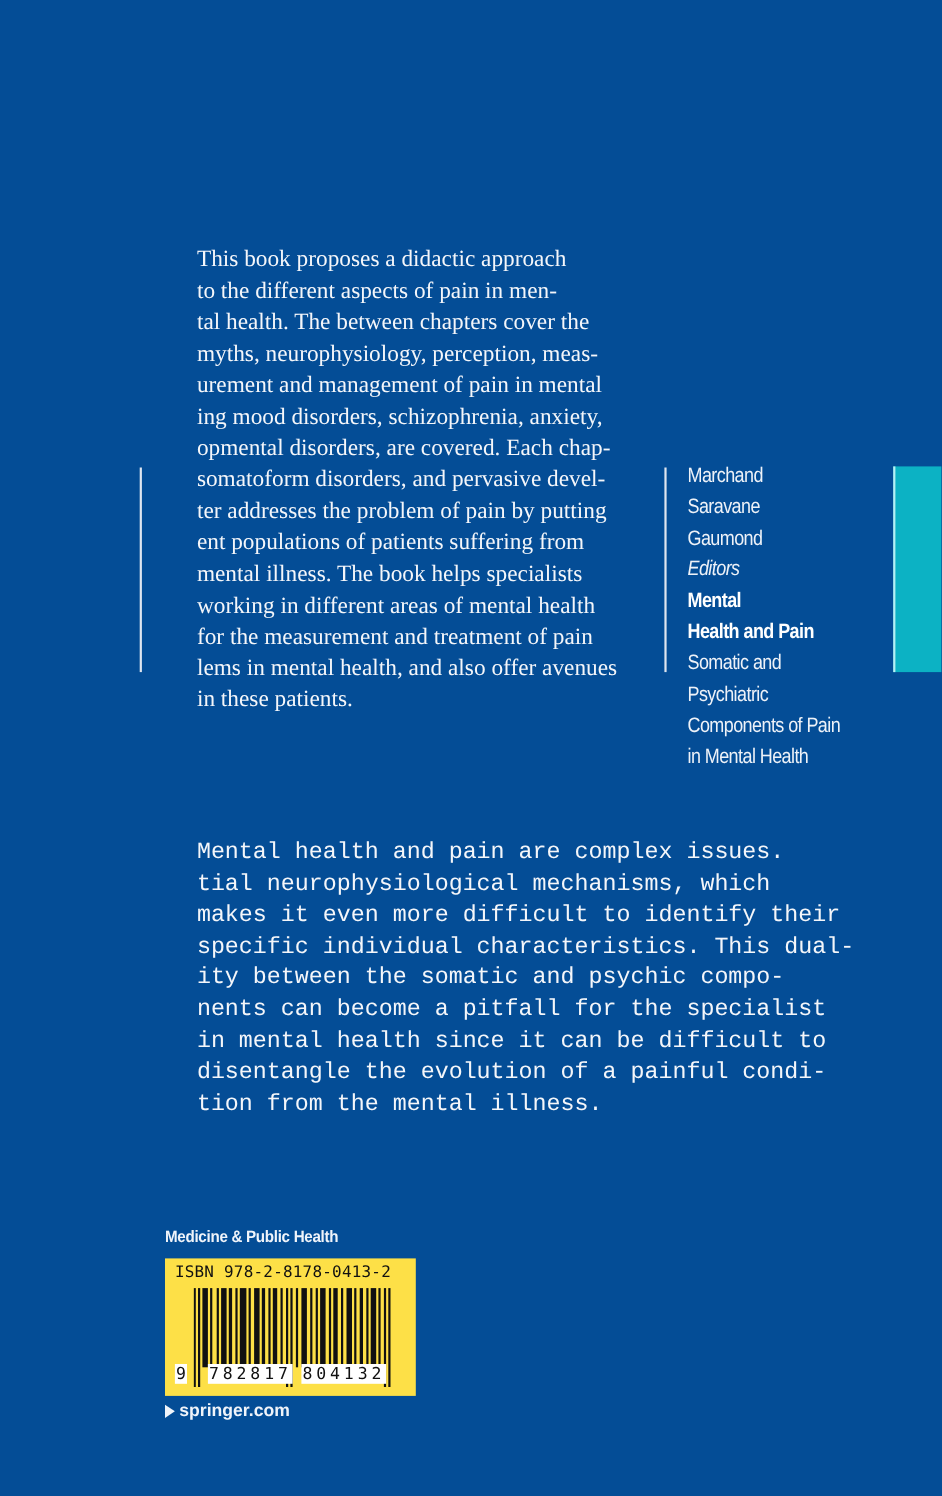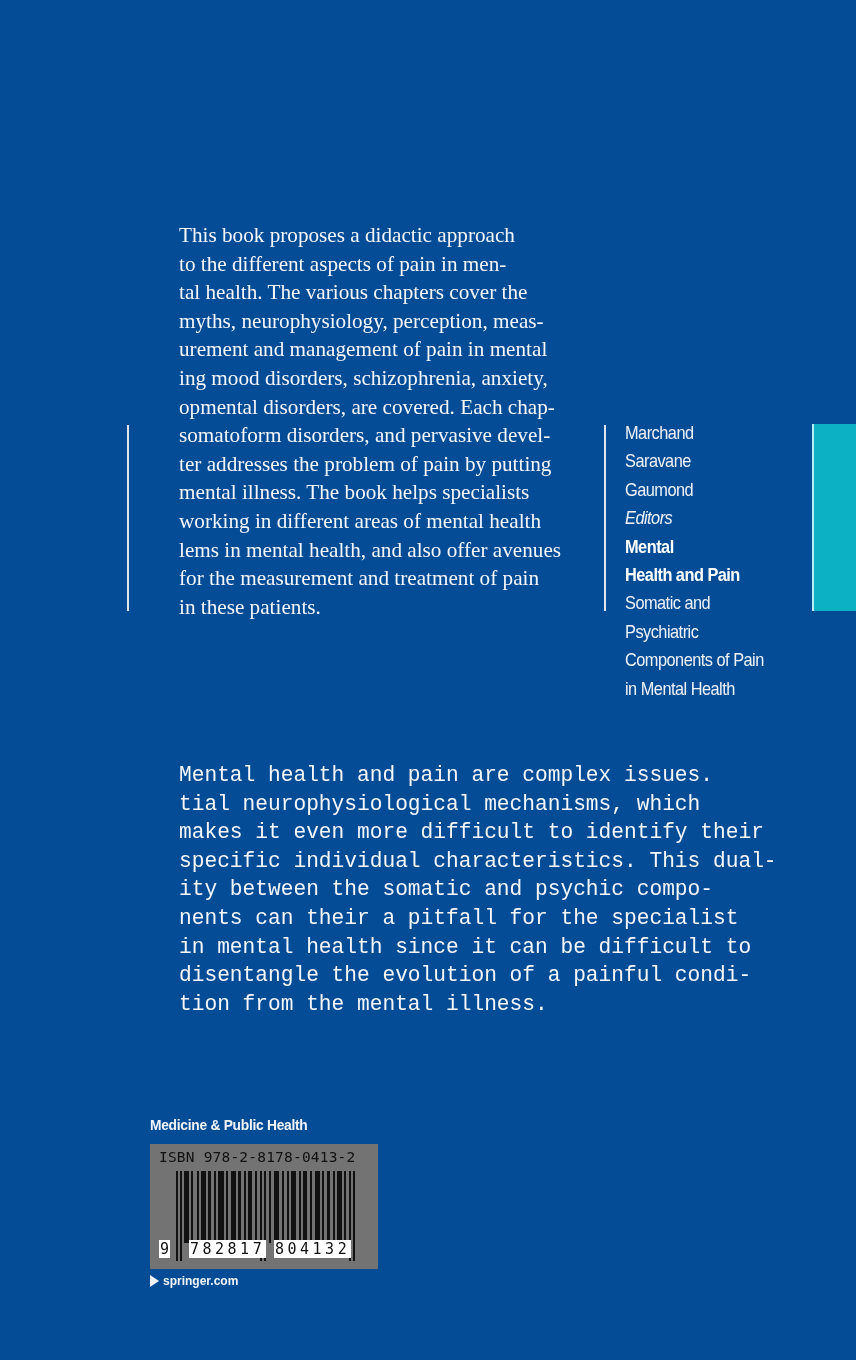--- a/index.html
+++ b/index.html
@@ -54,21 +54,21 @@
       position: absolute; left: 150px; top: 1116px;
       font-family: "Liberation Sans", "DejaVu Sans", sans-serif;
       font-weight: bold; font-size: 15px; color: #f0f4fa;
       letter-spacing: -0.3px;
       transform: scaleX(0.92); transform-origin: left top;
       white-space: nowrap;
     }
     .barcode-box {
       position: absolute; left: 150px; top: 1144px;
       width: 228px; height: 125px;
-      background: #737373;
+      background: #fde047;
     }
     .isbn-text {
       position: absolute; left: 9px; top: 5px;
       font-family: "DejaVu Sans Mono", "Liberation Mono", monospace;
       font-size: 14.5px; color: #111;
       letter-spacing: 0.2px;
       white-space: nowrap;
     }
     .bars {
       position: absolute; left: 26px; top: 27px;
@@ -78,21 +78,21 @@
       position: absolute; top: 96px; left: 9px;
       font-family: "DejaVu Sans Mono", "Liberation Mono", monospace;
       font-size: 15px; color: #111;
       white-space: nowrap;
     }
     .bar-digits span { position: absolute; background: #fff; padding: 0 1px; }
 
     .website {
       position: absolute; left: 150px; top: 1274px;
       font-family: "Liberation Sans", "DejaVu Sans", sans-serif;
-      font-weight: bold; font-size: 12px; color: #f0f4fa;
+      font-weight: bold; font-size: 16px; color: #f0f4fa;
       display: flex; align-items: center; gap: 4px;
       white-space: nowrap;
     }
     .play-icon {
       width: 0; height: 0;
       border-top: 6px solid transparent;
       border-bottom: 6px solid transparent;
       border-left: 9px solid #f0f4fa;
       display: inline-block;
     }
@@ -100,41 +100,42 @@
 </head>
 <body>
 
 <div>
 
   <div class="left-rule"></div>
 
   <div class="blurb" id="blurb-1">
     <span class="ln">This book proposes a didactic approach</span>
     <span class="ln">to the different aspects of pain in men-</span>
-    <span class="ln">tal health. The various chapters cover the</span>
+    <span class="ln">tal health. The between chapters cover the</span>
     <span class="ln">myths, neurophysiology, perception, meas-</span>
     <span class="ln">urement and management of pain in mental</span>
     <span class="ln">ing mood disorders, schizophrenia, anxiety,</span>
     <span class="ln">opmental disorders, are covered. Each chap-</span>
     <span class="ln">somatoform disorders, and pervasive devel-</span>
     <span class="ln">ter addresses the problem of pain by putting</span>
+    <span class="ln">ent populations of patients suffering from</span>
     <span class="ln">mental illness. The book helps specialists</span>
     <span class="ln">working in different areas of mental health</span>
+    <span class="ln">for the measurement and treatment of pain</span>
     <span class="ln">lems in mental health, and also offer avenues</span>
-    <span class="ln">for the measurement and treatment of pain</span>
     <span class="ln">in these patients.</span>
   </div>
 
   <div class="blurb" id="blurb-2">
     <span class="ln">Mental health and pain are complex issues.</span>
     <span class="ln">tial neurophysiological mechanisms, which</span>
     <span class="ln">makes it even more difficult to identify their</span>
     <span class="ln">specific individual characteristics. This dual-</span>
     <span class="ln">ity between the somatic and psychic compo-</span>
-    <span class="ln">nents can their a pitfall for the specialist</span>
+    <span class="ln">nents can become a pitfall for the specialist</span>
     <span class="ln">in mental health since it can be difficult to</span>
     <span class="ln">disentangle the evolution of a painful condi-</span>
     <span class="ln">tion from the mental illness.</span>
   </div>
 
   <div class="mid-rule"></div>
 
   <div class="side-info">
     <span class="ln">Marchand</span>
     <span class="ln">Saravane</span>

